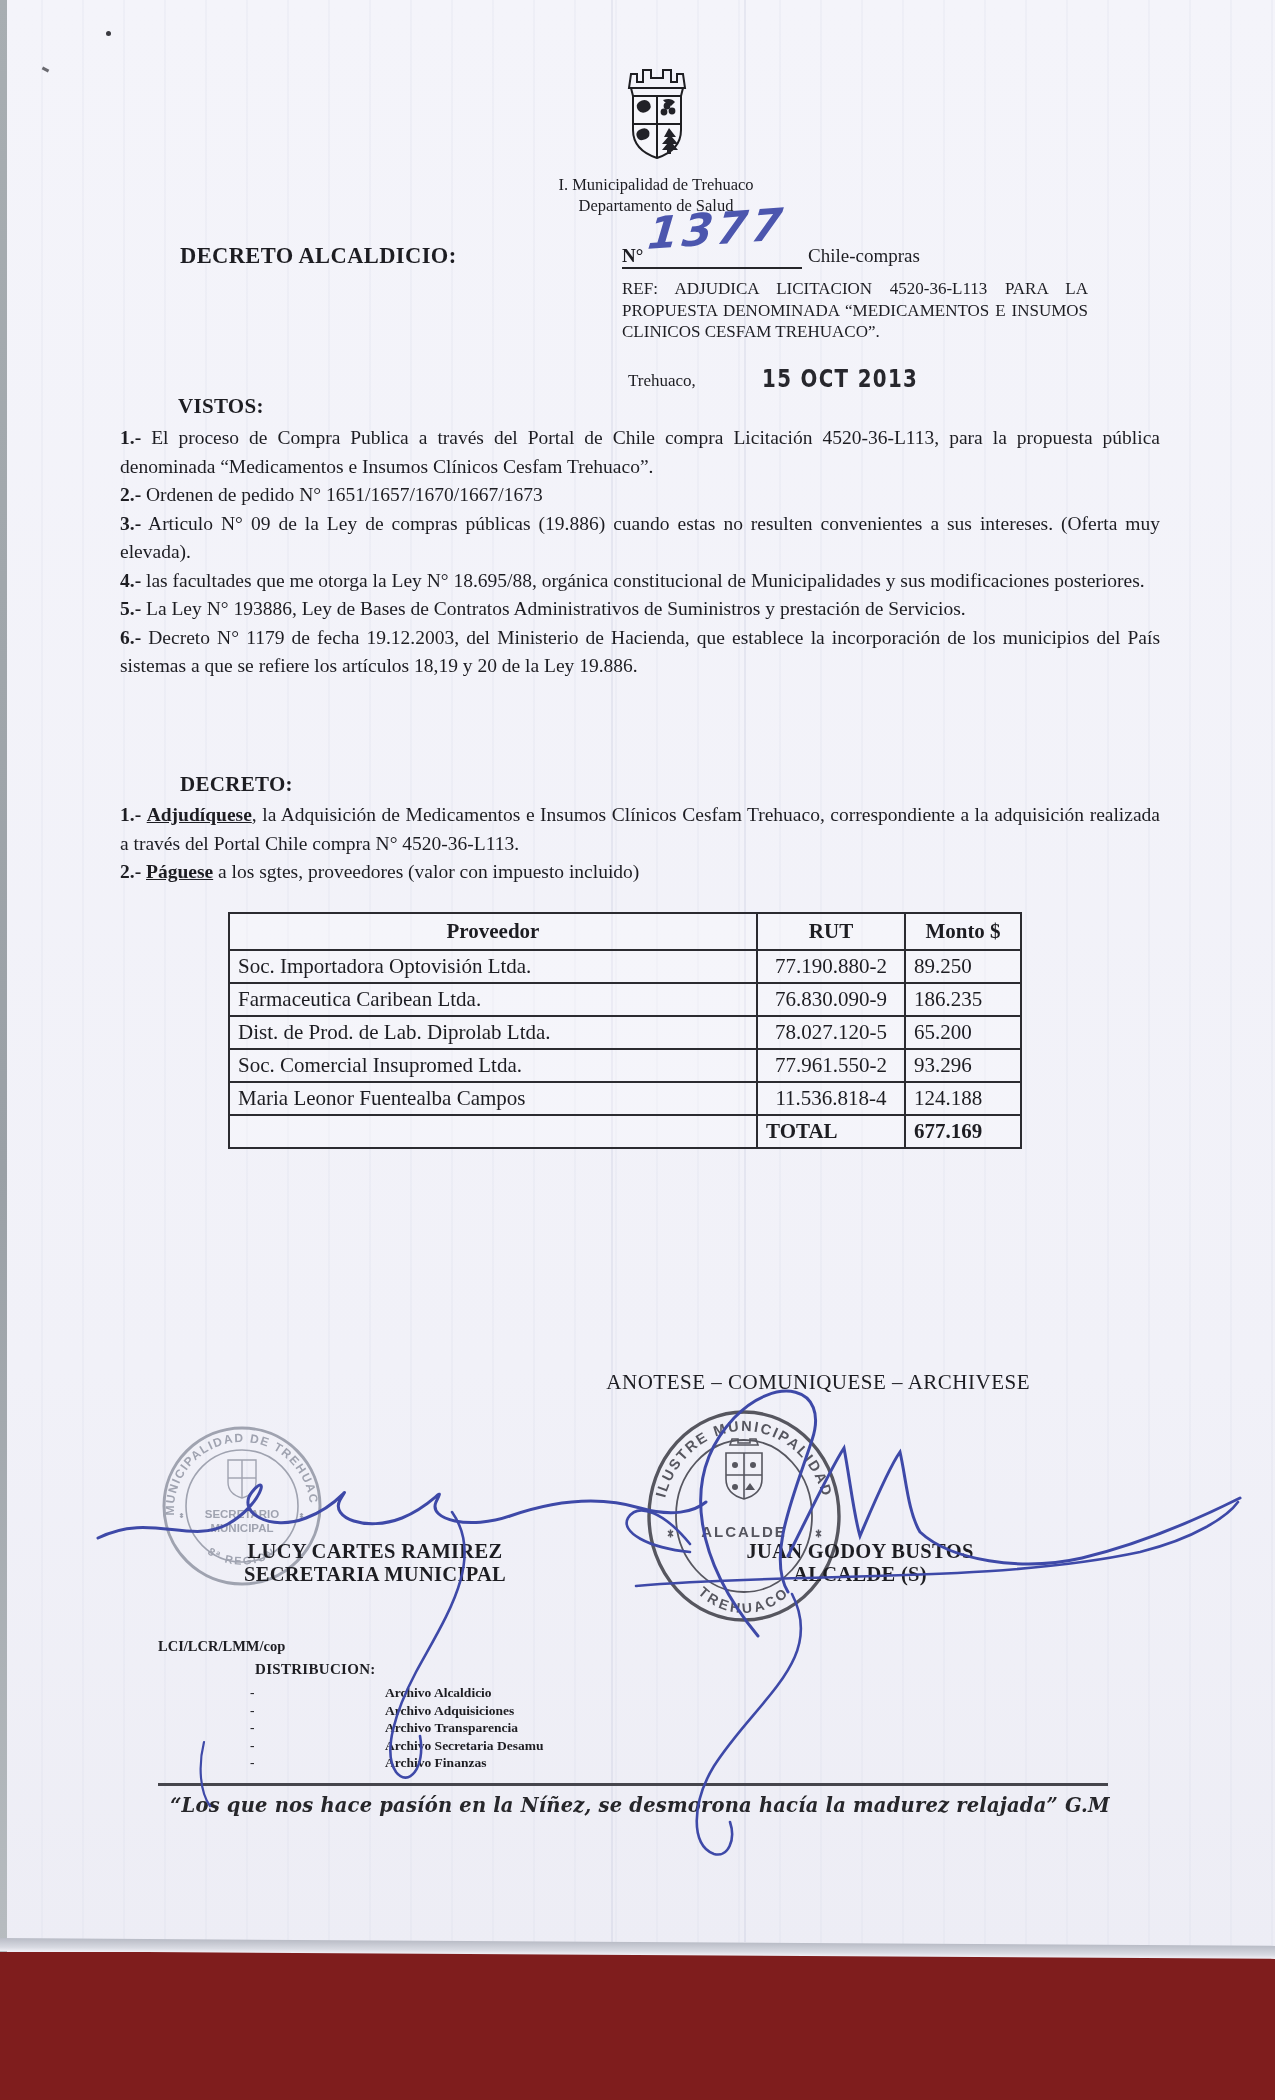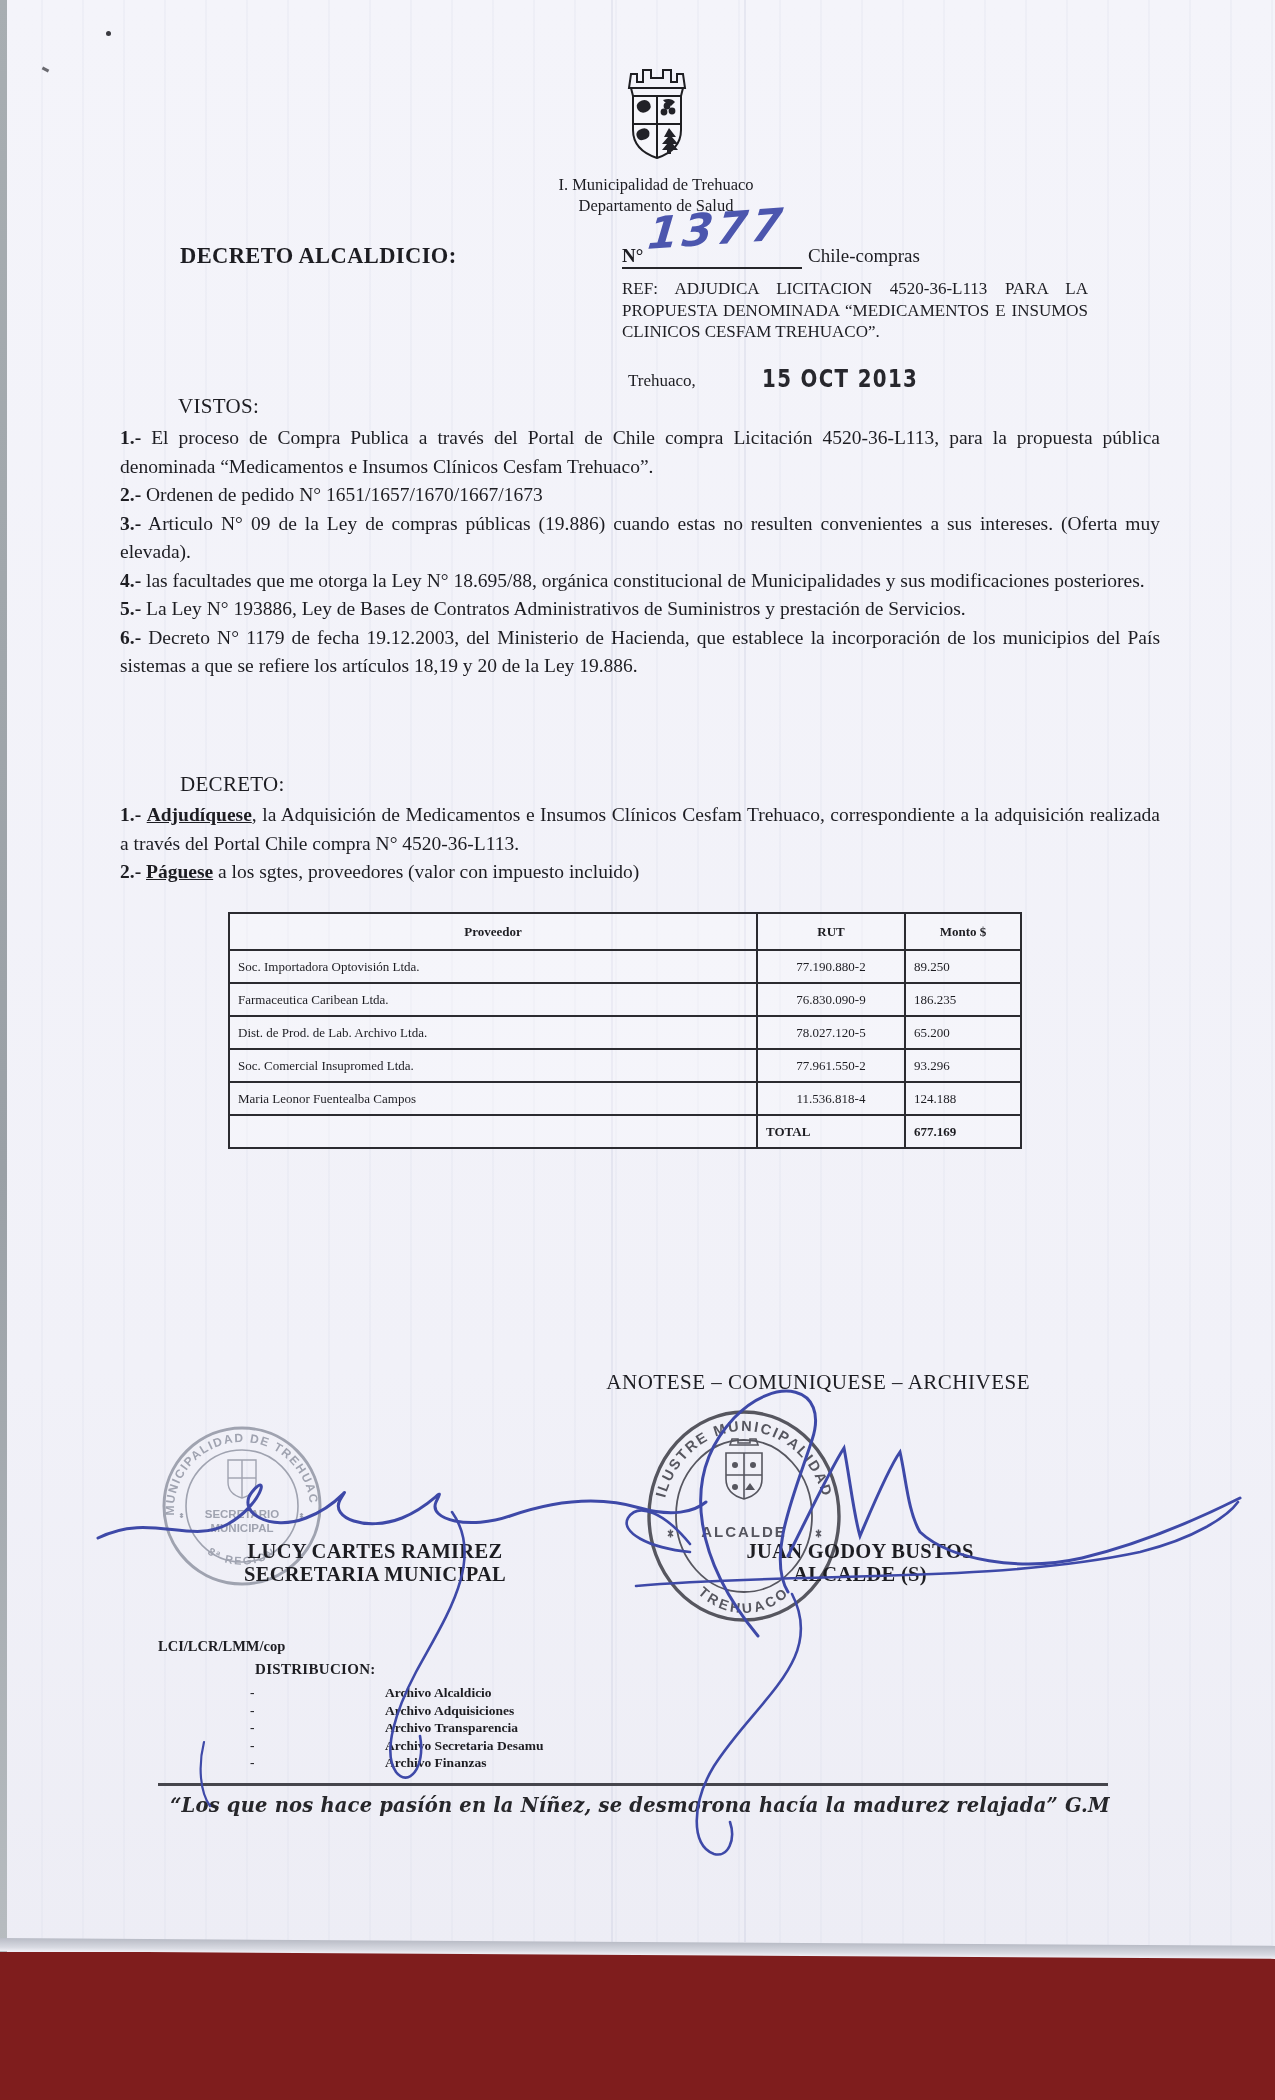--- a/index.html
+++ b/index.html
@@ -26,26 +26,26 @@
   .hand{position:absolute;left:26px;top:-42px;font-family:"DejaVu Sans",sans-serif;font-style:italic;
         font-weight:bold;font-size:44px;color:#3e49a8;transform:rotate(-4deg) skewX(-10deg);
         letter-spacing:4px;opacity:0.92;}
   .ns{margin-left:6px;}
 
   .ref{left:622px;top:278px;width:466px;font-size:17px;line-height:21.5px;text-align:justify;margin:0;}
   .place-date{left:628px;top:366px;font-size:17px;}
   .stamp-date{display:inline-block;margin-left:62px;font-family:"DejaVu Sans",sans-serif;font-weight:bold;
         font-size:22px;letter-spacing:1.5px;color:#27272d;transform:scaleX(0.9) scaleY(1.12);transform-origin:left;}
 
-  .sec-heading{font-size:21px;font-weight:normal;letter-spacing:0.3px;}
+  .sec-heading{font-size:21px;font-weight:bold;letter-spacing:0.3px;}
   .body-block{width:1040px;font-size:19.5px;line-height:28.5px;text-align:justify;}
   .body-block p{margin:0;}
   .lead{font-weight:bold;text-decoration:underline;}
 
-  table.pay-table{border-collapse:collapse;font-size:13px;background:rgba(255,255,255,0.25);}
+  table.pay-table{border-collapse:collapse;font-size:21px;background:rgba(255,255,255,0.25);}
   .pay-table th,.pay-table td{border:2px solid #2b2b30;padding:3px 8px;line-height:25px;}
   .pay-table th{font-weight:bold;text-align:center;padding:5px 8px;}
   .col-prov{width:528px;} .col-rut{width:148px;} .col-monto{width:116px;}
   .cell-c{text-align:center;} .cell-r{text-align:left;padding-right:12px !important;}
   .total-label{font-weight:bold;} .total-val{font-weight:bold;}
 
   .anotese{left:250px;top:1370px;width:780px;text-align:right;font-size:21px;letter-spacing:0.5px;}
 
   .sig-name-block{text-align:center;z-index:3;}
   .sig-name{font-size:20.5px;font-weight:bold;letter-spacing:0.3px;}
@@ -149,21 +149,21 @@
             <td>Soc. Importadora Optovisión Ltda.</td>
             <td class="cell-c">77.190.880-2</td>
             <td class="cell-r">89.250</td>
           </tr>
         <tr>
             <td>Farmaceutica Caribean Ltda.</td>
             <td class="cell-c">76.830.090-9</td>
             <td class="cell-r">186.235</td>
           </tr>
         <tr>
-            <td>Dist. de Prod. de Lab. Archivo Ltda.</td>
+            <td>Dist. de Prod. de Lab. Diprolab Ltda.</td>
             <td class="cell-c">78.027.120-5</td>
             <td class="cell-r">65.200</td>
           </tr>
         <tr>
             <td>Soc. Comercial Insupromed Ltda.</td>
             <td class="cell-c">77.961.550-2</td>
             <td class="cell-r">93.296</td>
           </tr>
         <tr>
             <td>Maria Leonor Fuentealba Campos</td>

